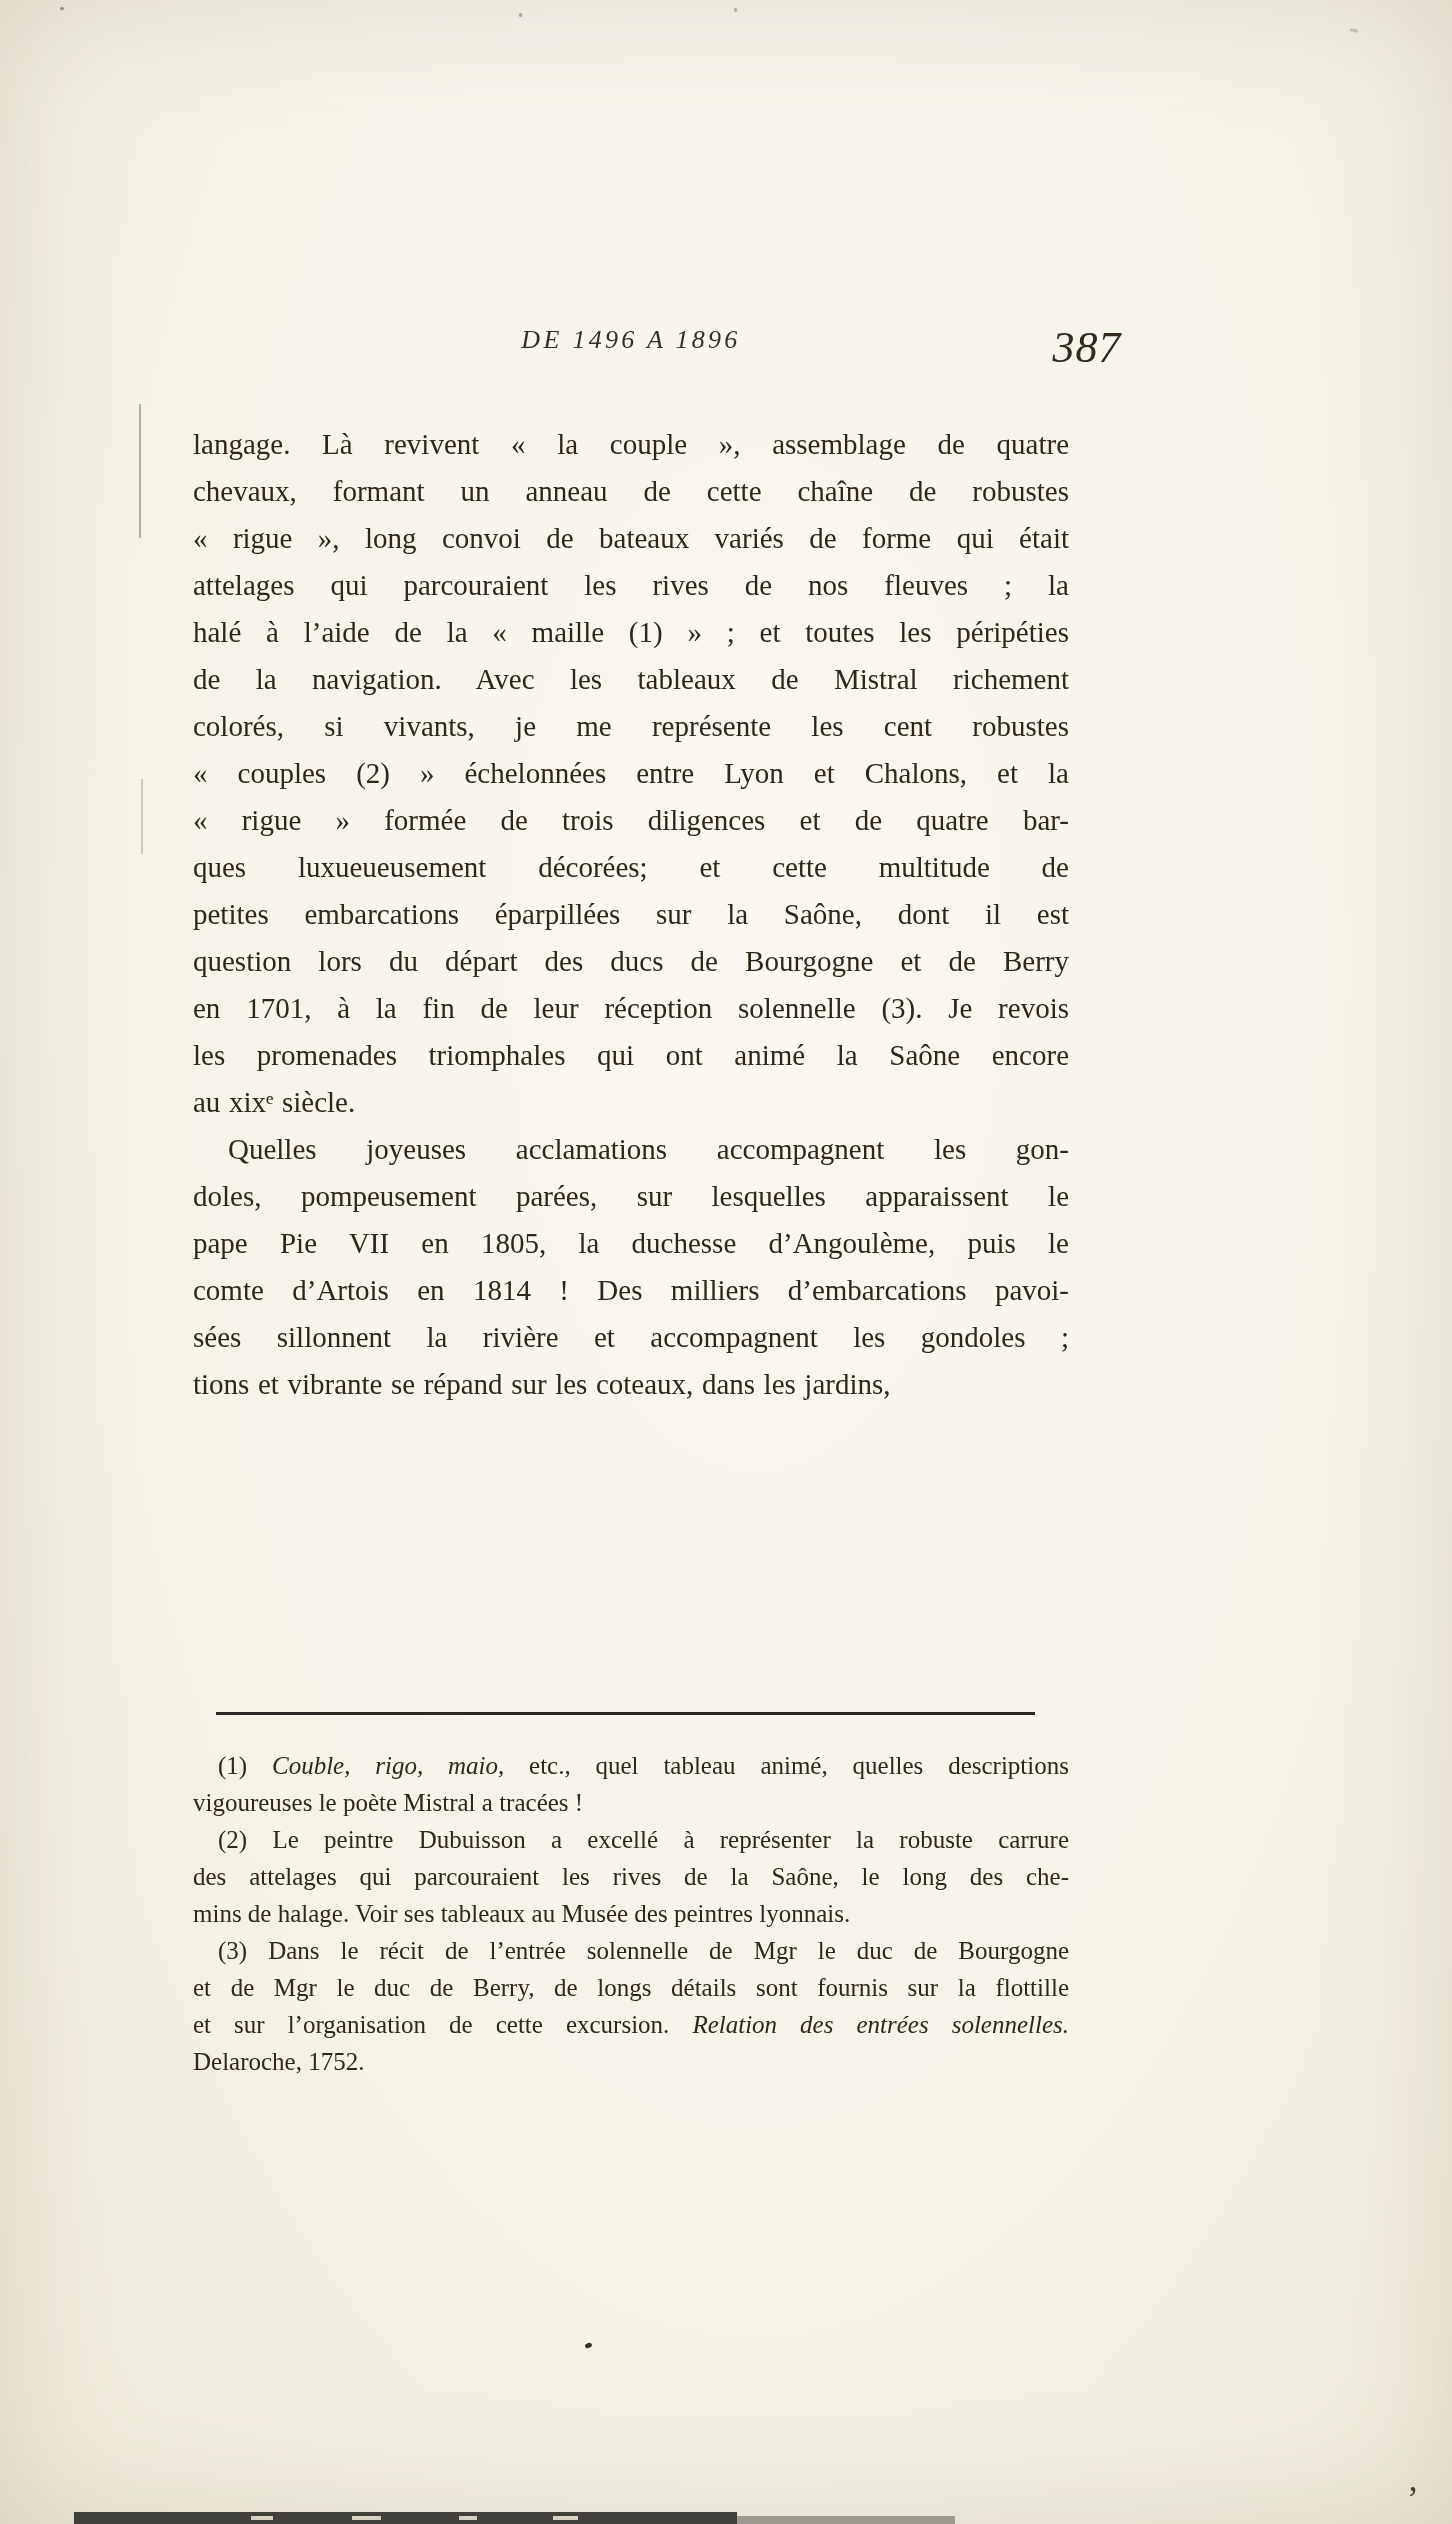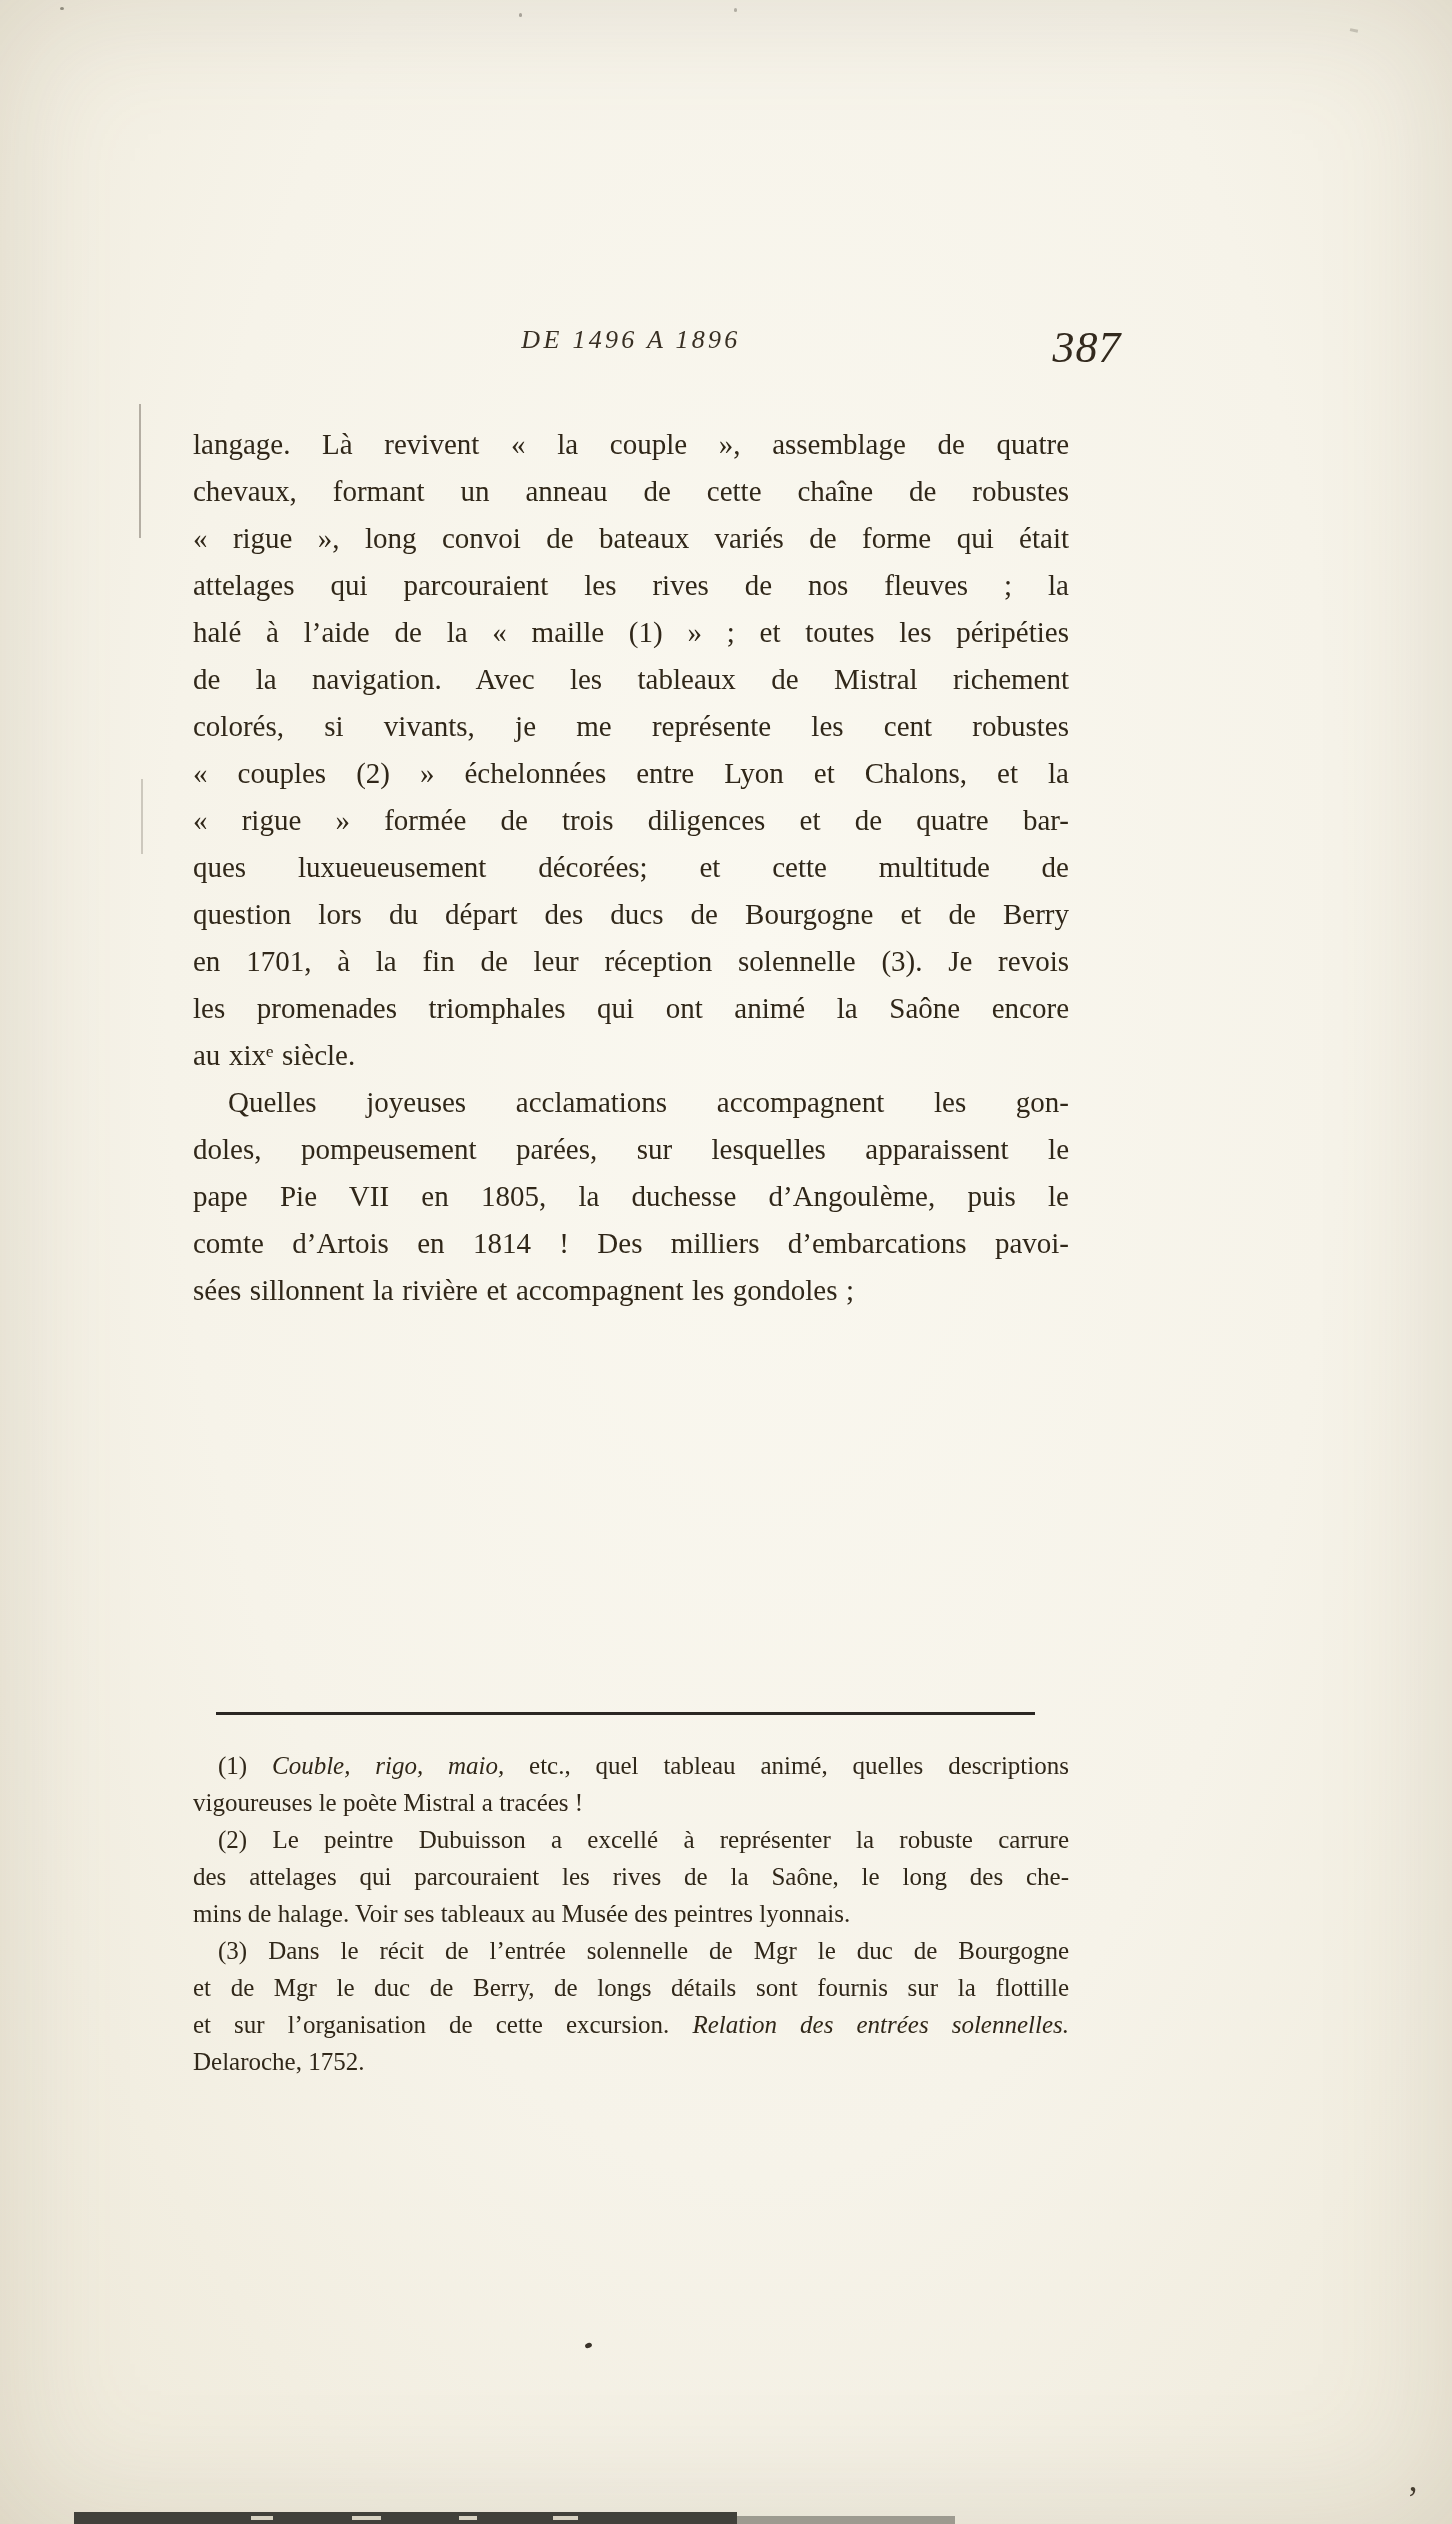--- a/index.html
+++ b/index.html
@@ -100,31 +100,33 @@
         <div class="pline">langage. Là revivent « la couple », assemblage de quatre</div>
         <div class="pline">chevaux, formant un anneau de cette chaîne de robustes</div>
         <div class="pline">« rigue », long convoi de bateaux variés de forme qui était</div>
         <div class="pline">attelages qui parcouraient les rives de nos fleuves ; la</div>
         <div class="pline">halé à l’aide de la « maille (1) » ; et toutes les péripéties</div>
         <div class="pline">de la navigation. Avec les tableaux de Mistral richement</div>
         <div class="pline">colorés, si vivants, je me représente les cent robustes</div>
         <div class="pline">« couples (2) » échelonnées entre Lyon et Chalons, et la</div>
         <div class="pline">« rigue » formée de trois diligences et de quatre bar-</div>
         <div class="pline">ques luxueueusement décorées; et cette multitude de</div>
+        <div class="pline">petites embarcations éparpillées sur la Saône, dont il est</div>
         <div class="pline">question lors du départ des ducs de Bourgogne et de Berry</div>
         <div class="pline">en 1701, à la fin de leur réception solennelle (3). Je revois</div>
         <div class="pline">les promenades triomphales qui ont animé la Saône encore</div>
         <div class="pline">au xixᵉ siècle.</div>
       </div>
     <div class="para indent">
         <div class="pline">Quelles joyeuses acclamations accompagnent les gon-</div>
         <div class="pline">doles, pompeusement parées, sur lesquelles apparaissent le</div>
         <div class="pline">pape Pie VII en 1805, la duchesse d’Angoulème, puis le</div>
         <div class="pline">comte d’Artois en 1814 ! Des milliers d’embarcations pavoi-</div>
         <div class="pline">sées sillonnent la rivière et accompagnent les gondoles ;</div>
+        <div class="pline">tions et vibrante se répand sur les coteaux, dans les jardins,</div>
       </div>
   </div>
 
   <div class="footrule"></div>
 
   <div class="footnotes">
     <div class="fnote">
         <div class="pline">(1) <i>Couble, rigo, maio,</i> etc., quel tableau animé, quelles descriptions</div>
         <div class="pline">vigoureuses le poète Mistral a tracées !</div>
       </div>

